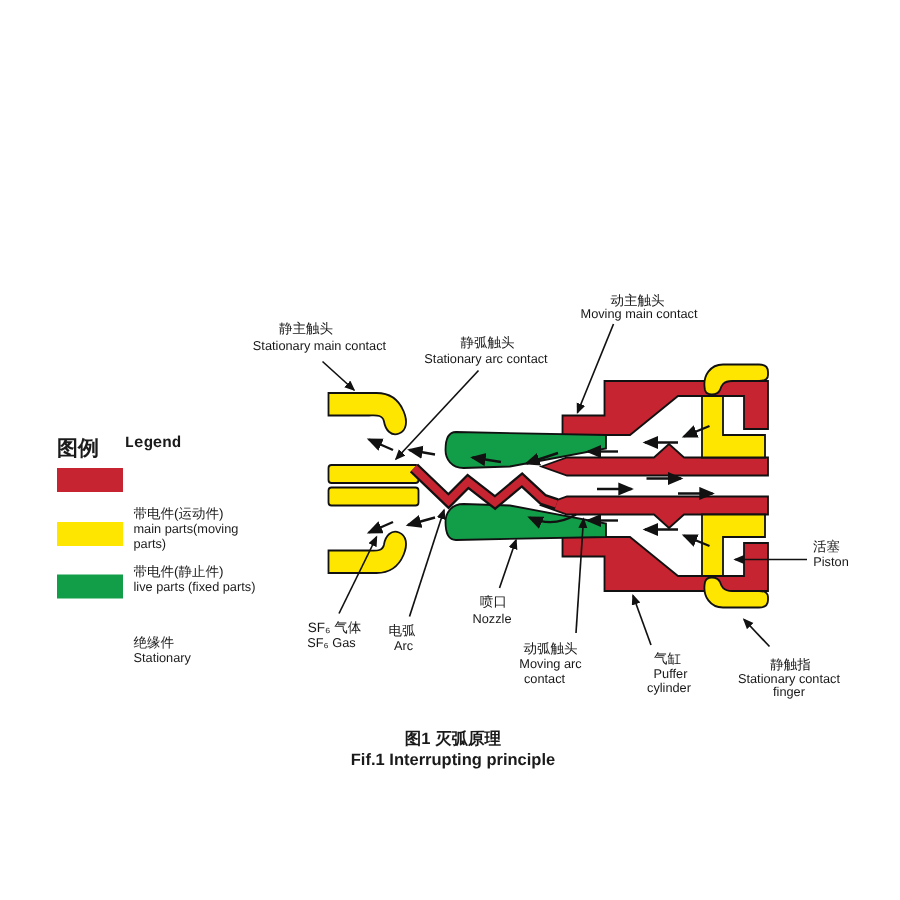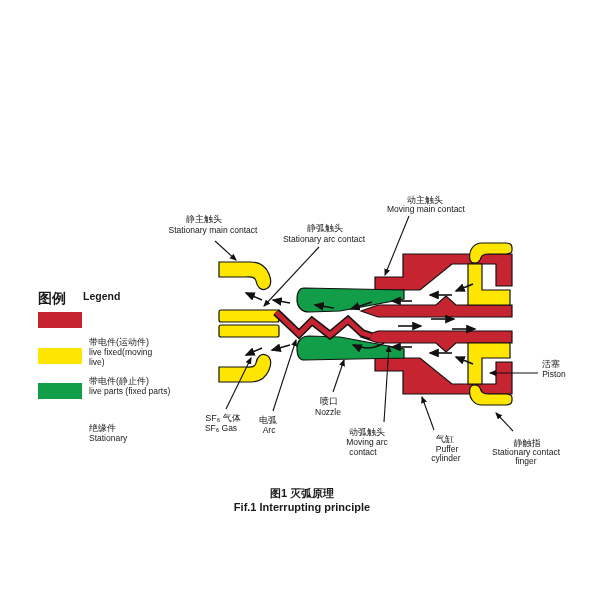--- a/index.html
+++ b/index.html
@@ -2,21 +2,21 @@
 <html><head>
 <meta charset="utf-8">
 <style>
   html,body{margin:0;padding:0;background:#fff;}
   .canvas{position:relative;width:600px;height:600px;background:#ffffff;overflow:hidden;
           font-family:"Liberation Sans","DejaVu Sans",sans-serif;color:#1a1a1a;}
   svg{position:absolute;left:0;top:0;}
   
   .legend{position:absolute;left:38px;top:286px;width:170px;}
   .legend .ttl-zh{position:absolute;left:0;top:4px;font-size:14px;font-weight:bold;}
-  .legend .ttl-en{position:absolute;left:45px;top:4px;font-size:10.5px;font-weight:bold;}
+  .legend .ttl-en{position:absolute;left:45px;top:4px;font-size:10.5px;font-weight:bold;font-family:Liberation Mono, monospace;}
   .legend .sw{position:absolute;left:0;width:44px;height:16px;}
   .sw-red{background:#c62430;top:26px;}
   .sw-yellow{background:#ffe600;top:62px;}
   .sw-green{background:#129e49;top:97px;}
   .legend .itxt{position:absolute;left:51px;font-size:8.5px;line-height:10px;margin-top:31px;}
   .itxt .zh{font-size:9px;}
   .t1{top:20px;} .t2{top:59px;} .t3{top:106px;}
   
   .caption{position:absolute;left:0;top:486px;width:604px;text-align:center;line-height:14px;}
   .caption .c-zh{font-size:11px;font-weight:bold;}
@@ -137,22 +137,22 @@
     </g>
   </svg>
 
   <div class="legend">
     <div class="ttl-zh">图例</div>
     <div class="ttl-en">Legend</div>
 
     <div class="sw sw-red"></div>
     <div class="itxt t1">
       <div class="zh">带电件(运动件)</div>
-      <div>live fixed(moving</div>
-      <div>live)</div>
+      <div>main parts(moving</div>
+      <div>parts)</div>
     </div>
 
     <div class="sw sw-yellow"></div>
     <div class="itxt t2">
       <div class="zh">带电件(静止件)</div>
       <div>live parts (fixed parts)</div>
     </div>
 
     <div class="sw sw-green"></div>
     <div class="itxt t3">

